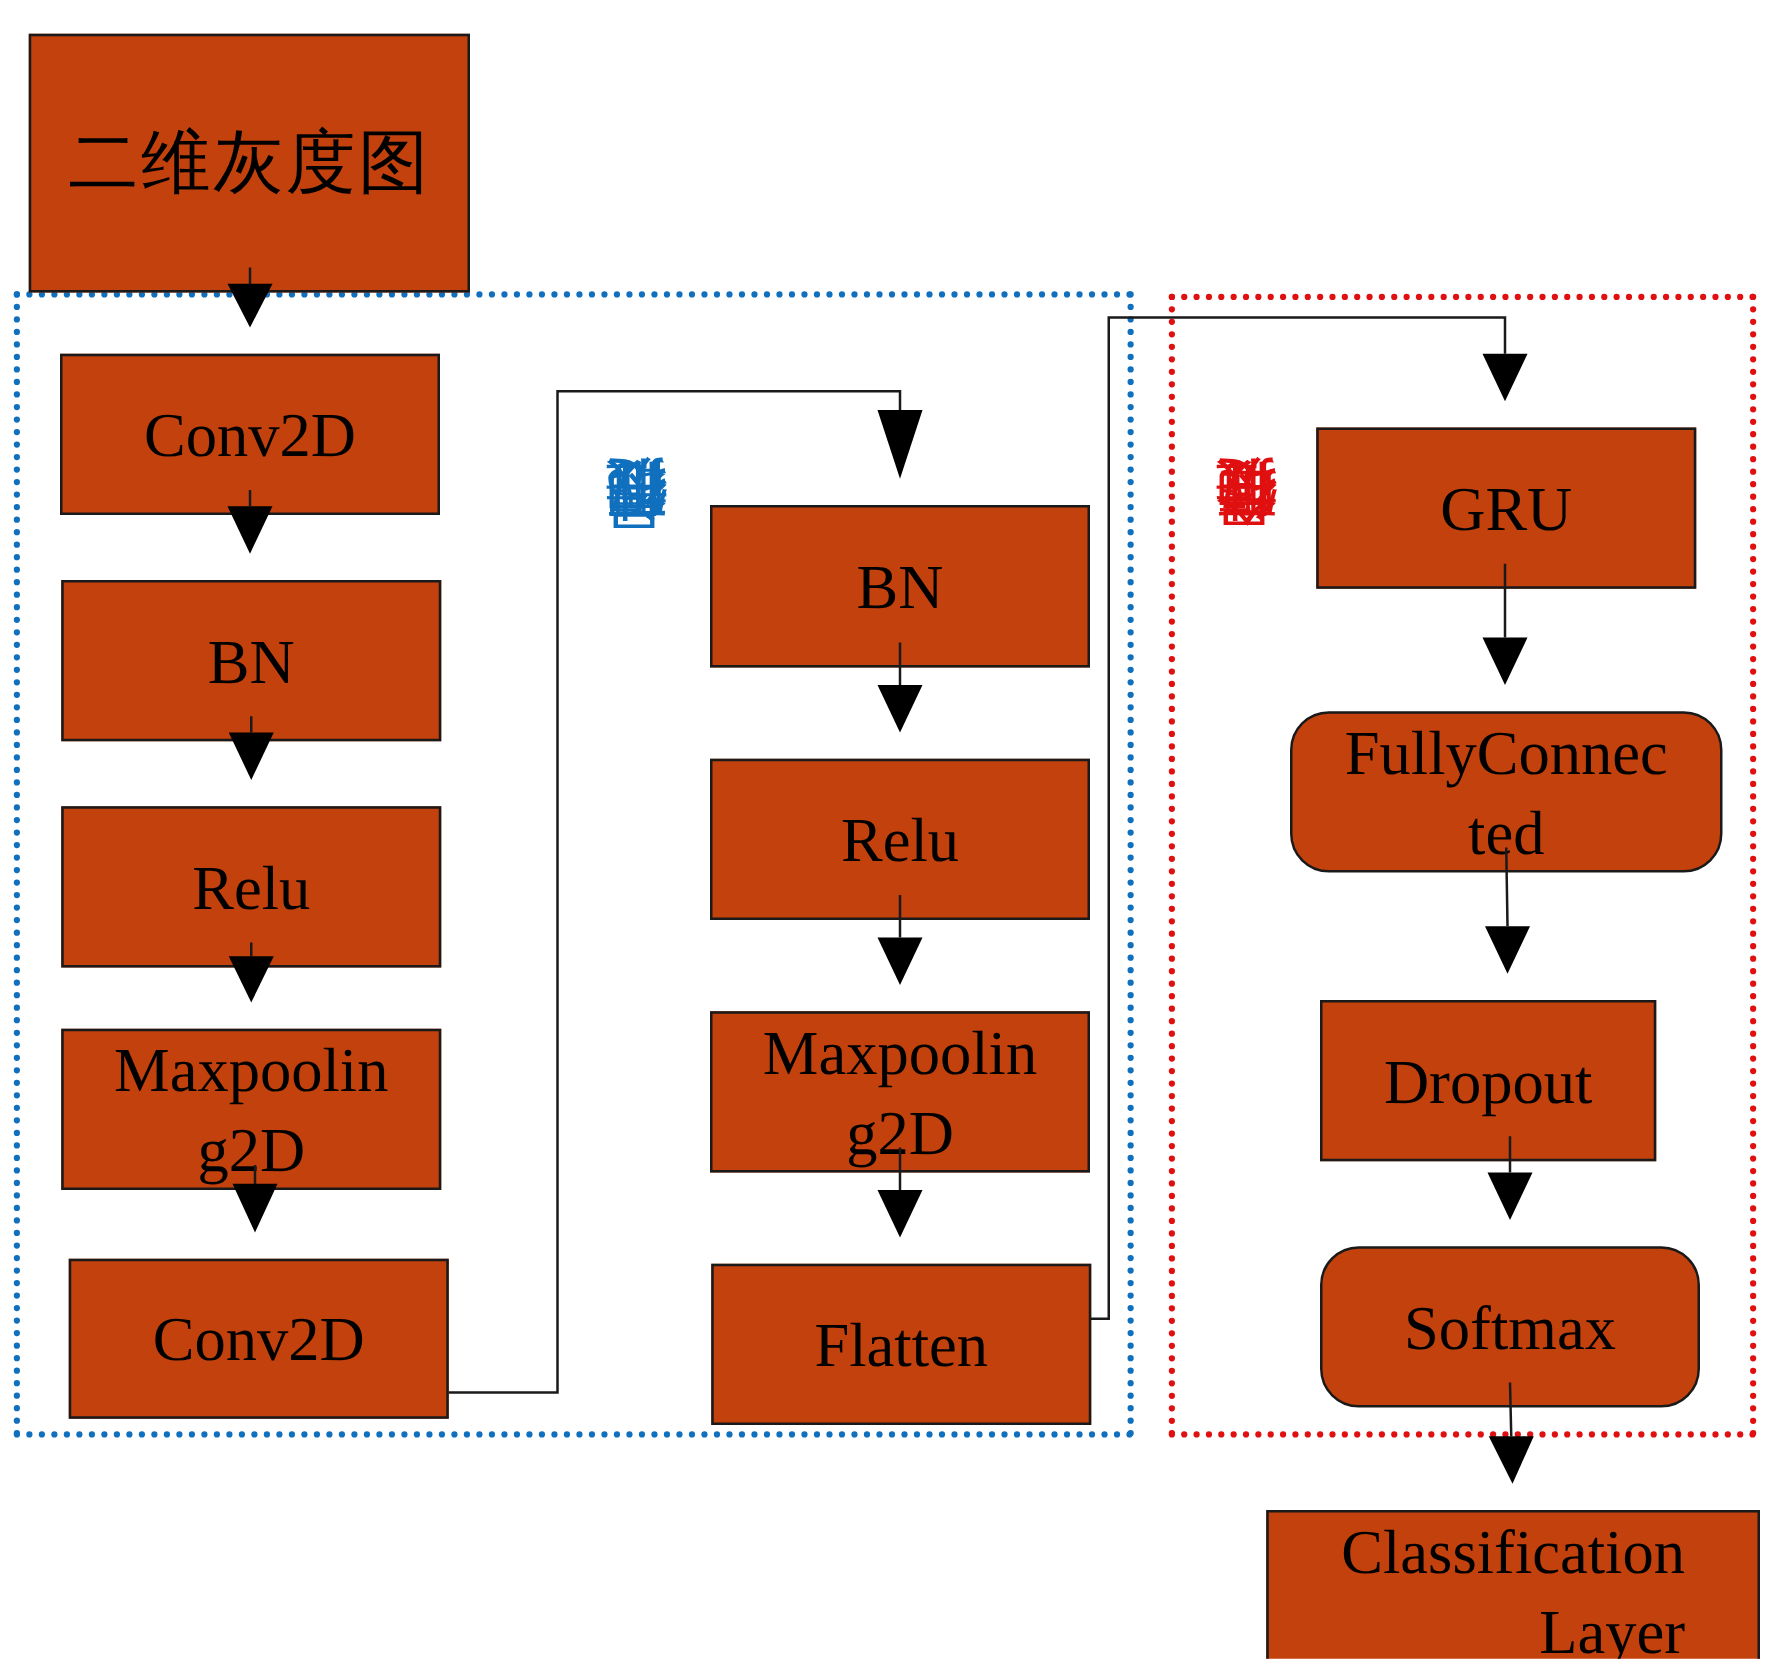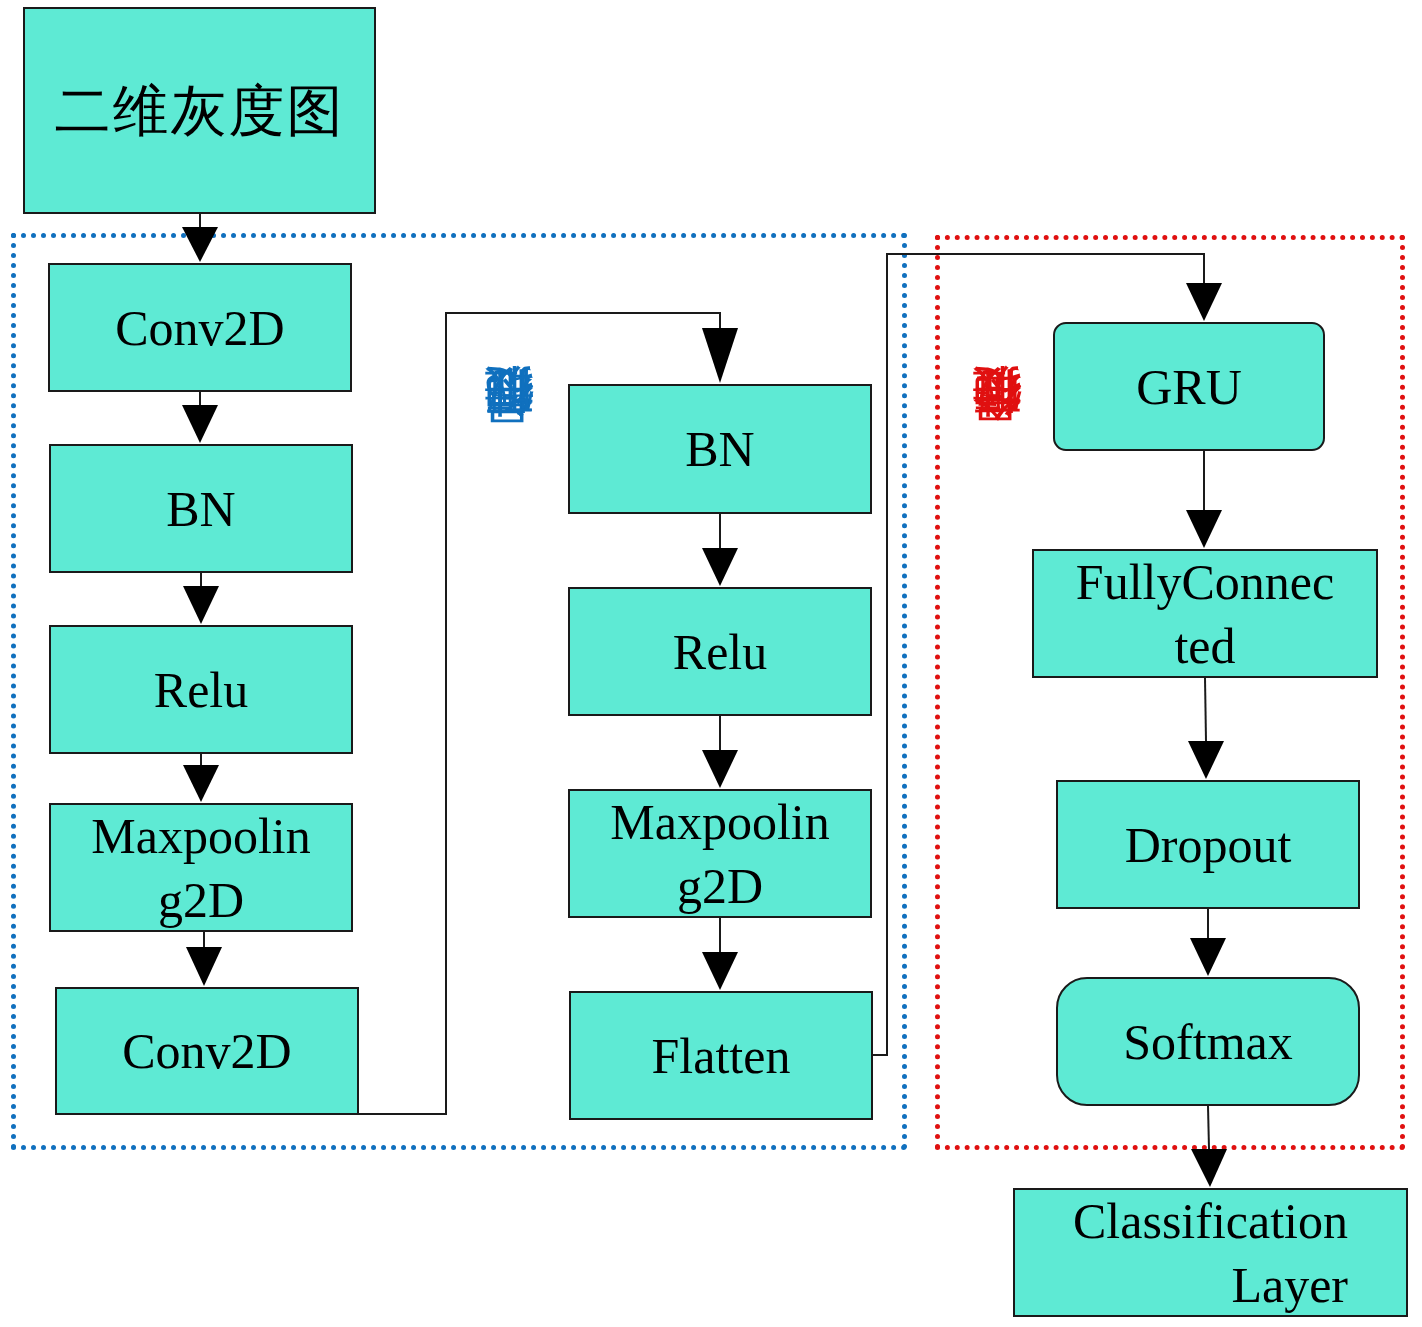--- a/index.html
+++ b/index.html
@@ -1,21 +1,21 @@
 <!DOCTYPE html>
 <html><head>
 <meta charset="utf-8">
 <style>
   html, body { margin: 0; padding: 0; background: #ffffff; }
   body { width: 1422px; height: 1327px; position: relative; overflow: hidden;
          font-family: "Liberation Serif", "DejaVu Serif", serif; color: #000; }
-  .box { position: absolute; box-sizing: border-box; border: 2px solid #1a1a1a; background: #5eead4;
+  .box { position: absolute; box-sizing: border-box; border: 2px solid #1a1a1a; background: #c2410c;
          display: flex; align-items: center; justify-content: center; text-align: center;
          font-family: "Liberation Serif", "DejaVu Serif", serif; font-size: 50px; line-height: 64px;
-         white-space: pre-line; }
+         white-space: pre-line; margin-top: 20px; }
   .box.cn { font-size: 56px; letter-spacing: 2px; font-family: "DejaVu Serif", "Liberation Serif", serif; }
   .group { position: absolute; box-sizing: border-box; }
   .group.blue { border: 5px dotted #1070be; }
   .group.red { border: 5px dotted #e01010; }
   .vlabel { position: absolute; writing-mode: vertical-rl; transform: rotate(180deg);
             font-size: 50px; font-family: "DejaVu Serif", "Liberation Serif", serif; letter-spacing: 2px; }
   svg#conn { position: absolute; left: 0; top: 0; pointer-events: none; }
 </style>
 </head>
 <body>
@@ -34,24 +34,24 @@
 <div class="box" style="left:49px; top:803px; width:304px; height:129px;">Maxpoolin
 g2D</div>
 <div class="box" style="left:55px; top:987px; width:304px; height:128px;">Conv2D</div>
 
 <div class="box" style="left:568px; top:384px; width:304px; height:130px;">BN</div>
 <div class="box" style="left:568px; top:587px; width:304px; height:129px;">Relu</div>
 <div class="box" style="left:568px; top:789px; width:304px; height:129px;">Maxpoolin
 g2D</div>
 <div class="box" style="left:569px; top:991px; width:304px; height:129px;">Flatten</div>
 
-<div class="box" style="left:1053px; top:322px; width:272px; height:129px;border-radius:13px;">GRU</div>
-<div class="box" style="left:1032px; top:549px; width:346px; height:129px;">FullyConnec
+<div class="box" style="left:1053px; top:322px; width:304px; height:129px;">GRU</div>
+<div class="box" style="left:1032px; top:549px; width:346px; height:129px;border-radius:31px;">FullyConnec
 ted</div>
-<div class="box" style="left:1056px; top:780px; width:304px; height:129px;">Dropout</div>
+<div class="box" style="left:1056px; top:780px; width:269px; height:129px;">Dropout</div>
 <div class="box" style="left:1056px; top:977px; width:304px; height:129px;border-radius:31px;">Softmax</div>
 
 <div class="box" style="left:1013px; top:1188px; width:395px; height:129px;text-align:right;">Classification
 Layer</div>
 
 <svg id="conn" width="1422" height="1327">
   <g stroke="#1a1a1a" stroke-width="2" fill="none">
 
     <line x1="200" y1="214" x2="200" y2="228"></line>
 

